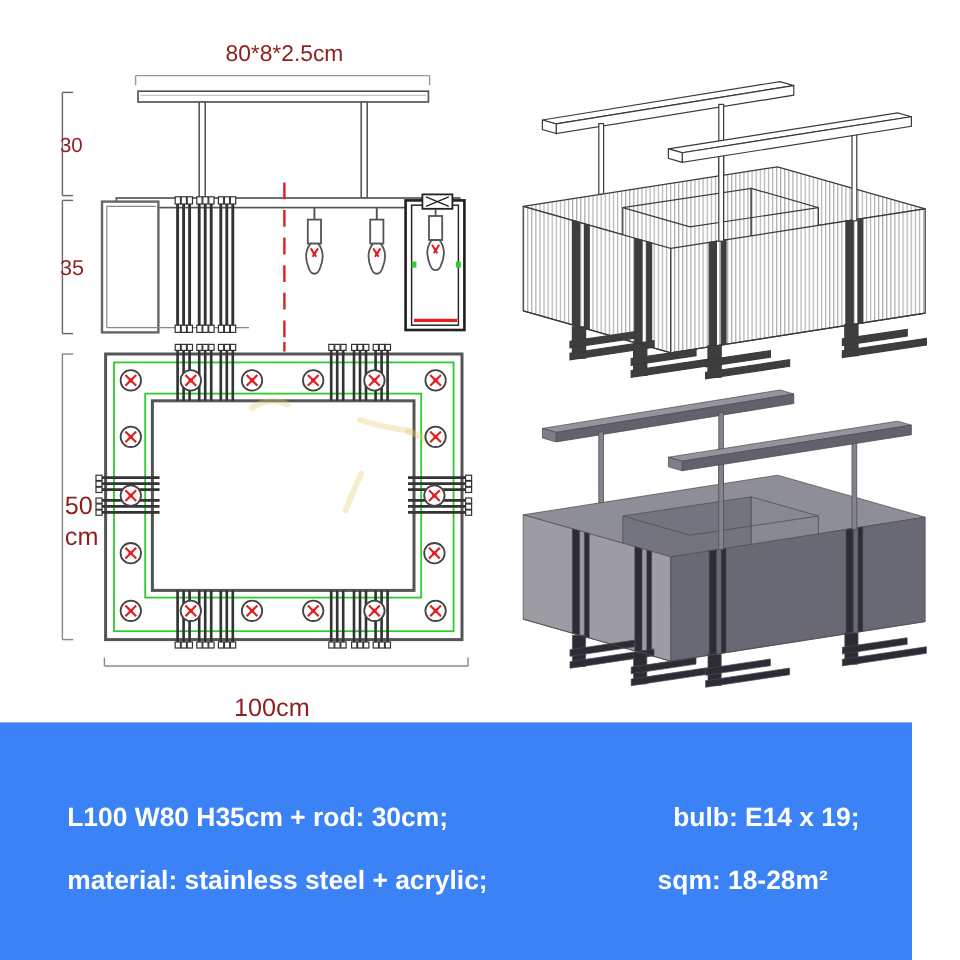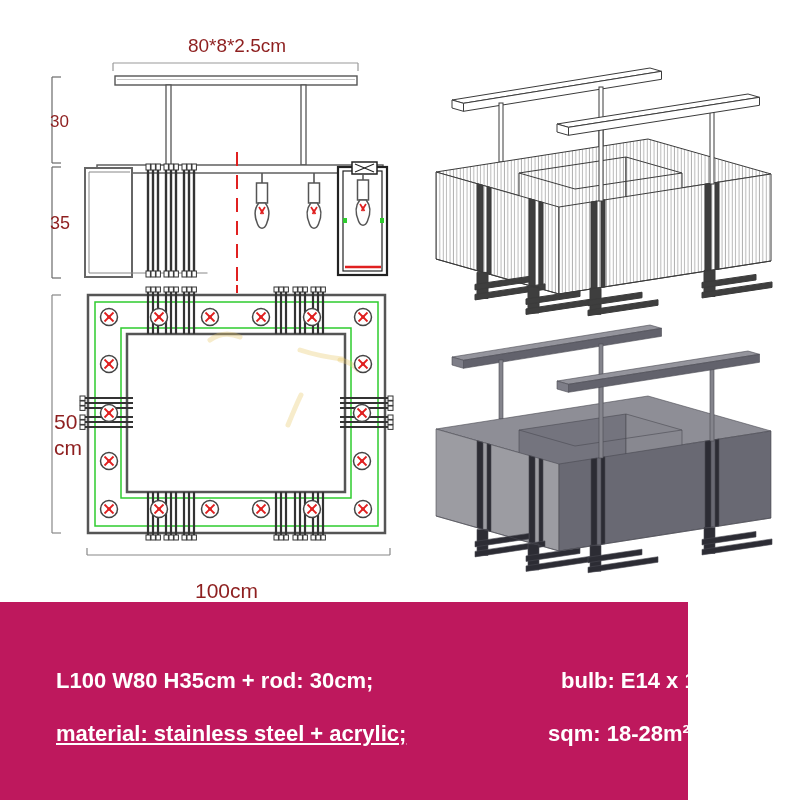--- a/index.html
+++ b/index.html
@@ -1,21 +1,21 @@
 <!DOCTYPE html>
 <html><head>
 <meta charset="utf-8">
 <style>
   html,body{margin:0;padding:0;background:#ffffff;}
   #canvas{position:relative;width:800px;height:800px;background:#ffffff;overflow:hidden;
           font-family:"Liberation Sans",sans-serif;}
   #art{position:absolute;left:0;top:0;}
   .dimlabel{position:absolute;color:#8e1f1f;font-size:19px;line-height:22px;
             font-family:"Liberation Sans",sans-serif;z-index:5;}
-  .banner{position:absolute;left:0;top:602px;width:688px;height:198px;background:#be185d;z-index:4;}
+  .banner{position:absolute;left:0;top:602px;width:760px;height:198px;background:#3b82f6;z-index:4;}
   .spec{position:absolute;color:#ffffff;font-weight:bold;font-size:22px;white-space:nowrap;
         font-family:"Liberation Sans",sans-serif;}
 </style>
 </head>
 <body>
 
 <div id="canvas">
 
   <svg id="art" width="800" height="800" viewBox="0 0 800 800">
     <defs>
@@ -444,16 +444,16 @@
   <div class="dimlabel" style="left:54px;top:409px;font-size:21px;line-height:26px;">
     <div>50</div>
     <div>cm</div>
   </div>
 
   <div class="dimlabel" style="left:195px;top:560px;width:90px;font-size:21px;margin-top:20px;">100cm</div>
 
   <div class="banner">
     <span class="spec" style="left:56px;top:66px;">L100 W80 H35cm + rod: 30cm;</span>
     <span class="spec" style="left:561px;top:66px;">bulb: E14 x 19;</span>
-    <span class="spec" style="left:56px;top:119px;text-decoration:underline;">material: stainless steel + acrylic;</span>
+    <span class="spec" style="left:56px;top:119px;">material: stainless steel + acrylic;</span>
     <span class="spec" style="left:548px;top:119px;text-align:right;">sqm: 18-28m²</span>
   </div>
 </div>
 
 </body></html>

